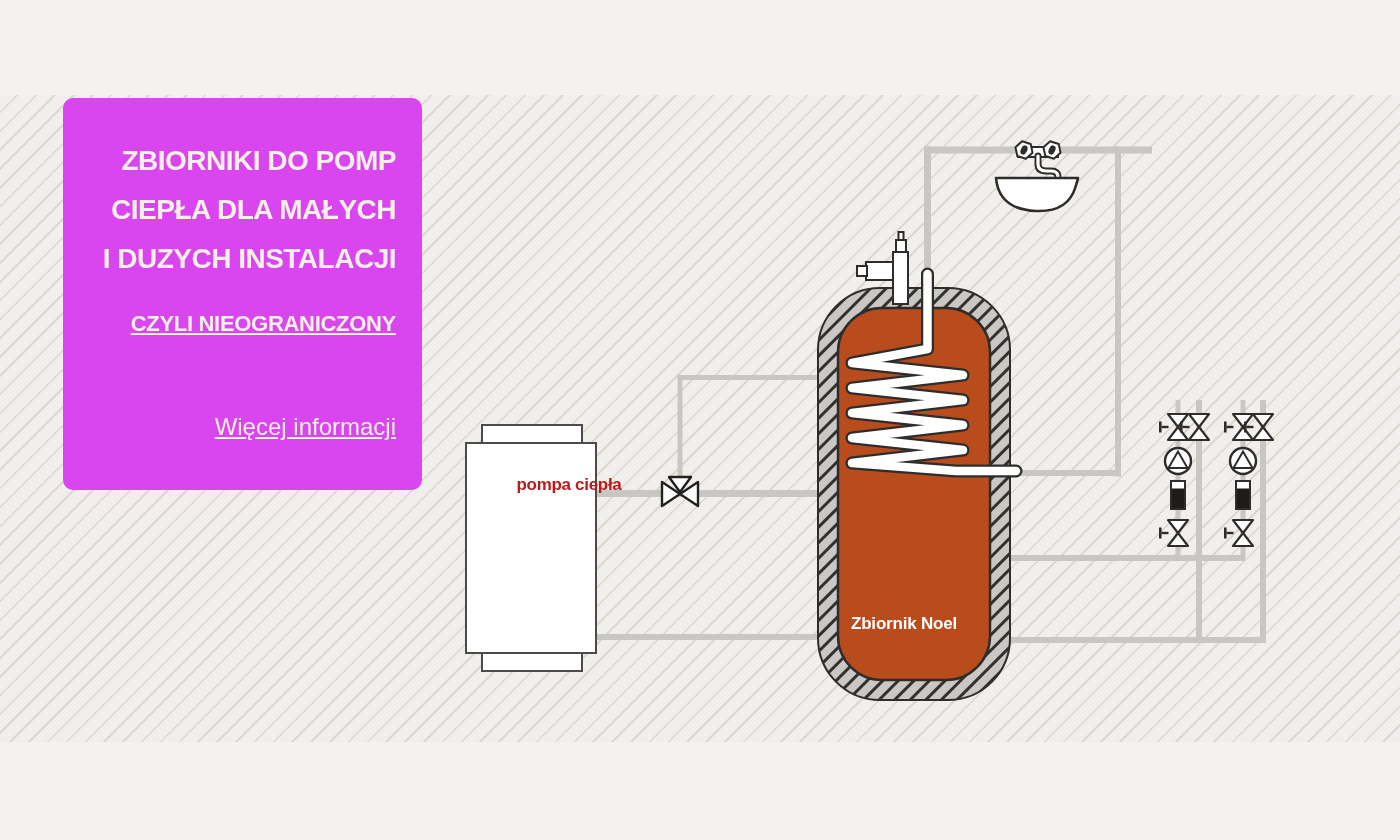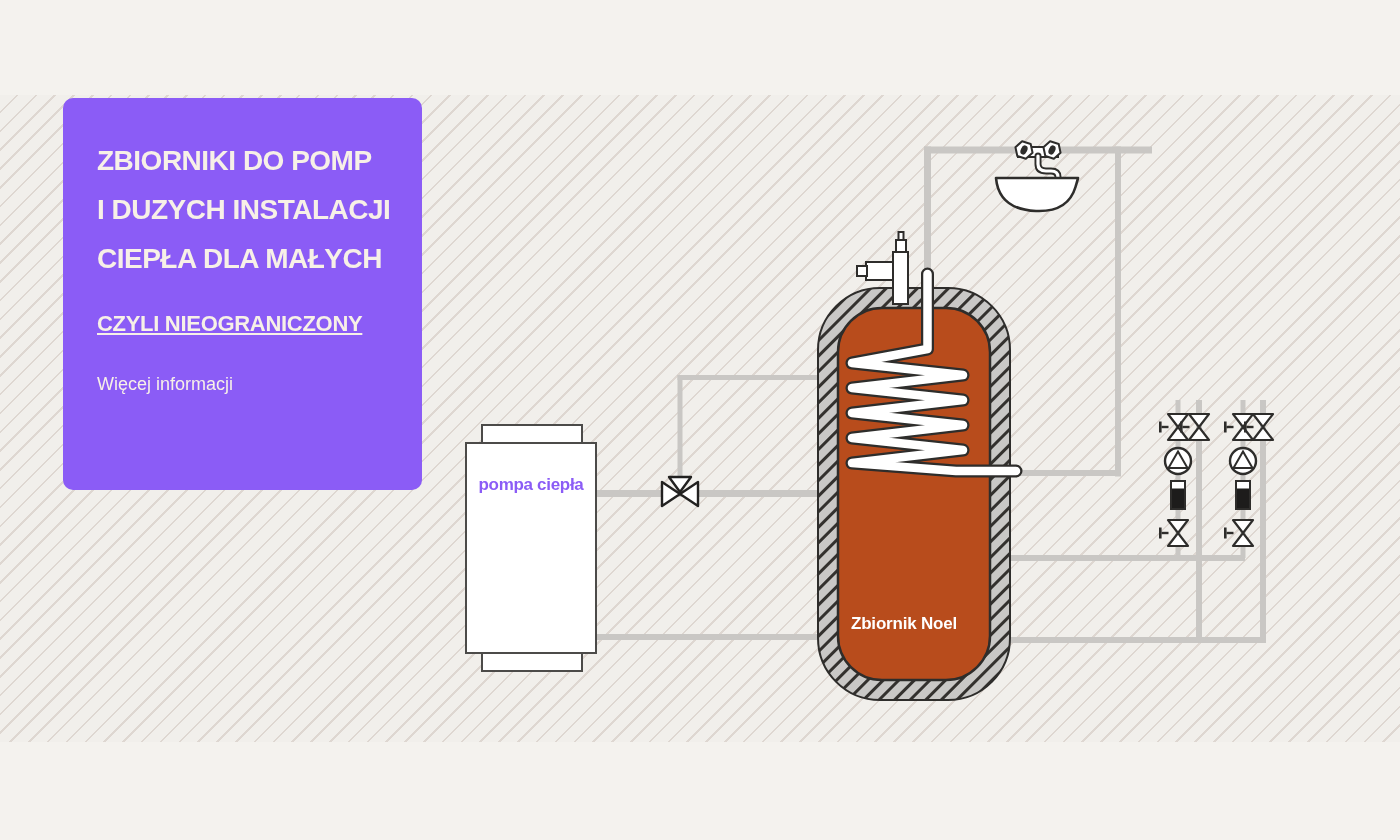--- a/index.html
+++ b/index.html
@@ -26,22 +26,22 @@
   .panel .headline span{
     display:block;font-size:28px;line-height:49px;font-weight:bold;
     letter-spacing:-0.5px;white-space:nowrap;
   }
   .panel .subhead{margin-top:24px;text-decoration:underline;}
   .panel .subhead span{
     display:block;font-size:22px;line-height:33px;font-weight:bold;
     letter-spacing:-0.3px;white-space:nowrap;
   }
   .panel .more-link{
-    display:inline-block;margin-top:34px;font-size:18px;
-    cursor:pointer;
+    display:inline-block;margin-top:73px;font-size:24px;
+    text-decoration:underline;cursor:pointer;
   }
 
   
   .lbl{position:absolute;text-align:center;}
   .lbl-pump{left:466px;top:475px;width:130px;font-size:17px;font-weight:bold;letter-spacing:-0.3px;}
   .lbl-tank{left:838px;top:614px;width:132px;font-size:17px;font-weight:bold;letter-spacing:-0.2px;}
 
   svg{position:absolute;left:0;top:0;}
 </style>
 </head>
@@ -147,26 +147,26 @@
 
   <g>
     <use href="#valveV" x="1243" y="427"></use>
     <use href="#valveV" x="1263" y="427"></use>
     <use href="#pumpC" x="1243" y="461"></use>
     <use href="#filterF" x="1243" y="495"></use>
     <use href="#valveV" x="1243" y="533"></use>
   </g>
 </svg>
 
-<div class="panel" style="background: #8b5cf6; color: rgb(247, 240, 231);">
+<div class="panel" style="background: #d946ef; color: rgb(247, 240, 231); text-align: right;">
   <div class="headline">
     <span>ZBIORNIKI DO POMP</span>
+    <span>CIEPŁA DLA MAŁYCH</span>
     <span>I DUZYCH INSTALACJI</span>
-    <span>CIEPŁA DLA MAŁYCH</span>
   </div>
   <div class="subhead">
     <span>CZYLI NIEOGRANICZONY</span>
   </div>
   <a class="more-link" style="color: rgb(247, 240, 231);">Więcej informacji</a>
 </div>
 
-<div class="lbl lbl-pump" style="color: #8b5cf6;">pompa ciepła</div>
+<div class="lbl lbl-pump" style="color: #b91c1c; padding-left: 38px;">pompa ciepła</div>
 <div class="lbl lbl-tank" style="color: rgb(255, 255, 255);">Zbiornik Noel</div>
 
 </body></html>

